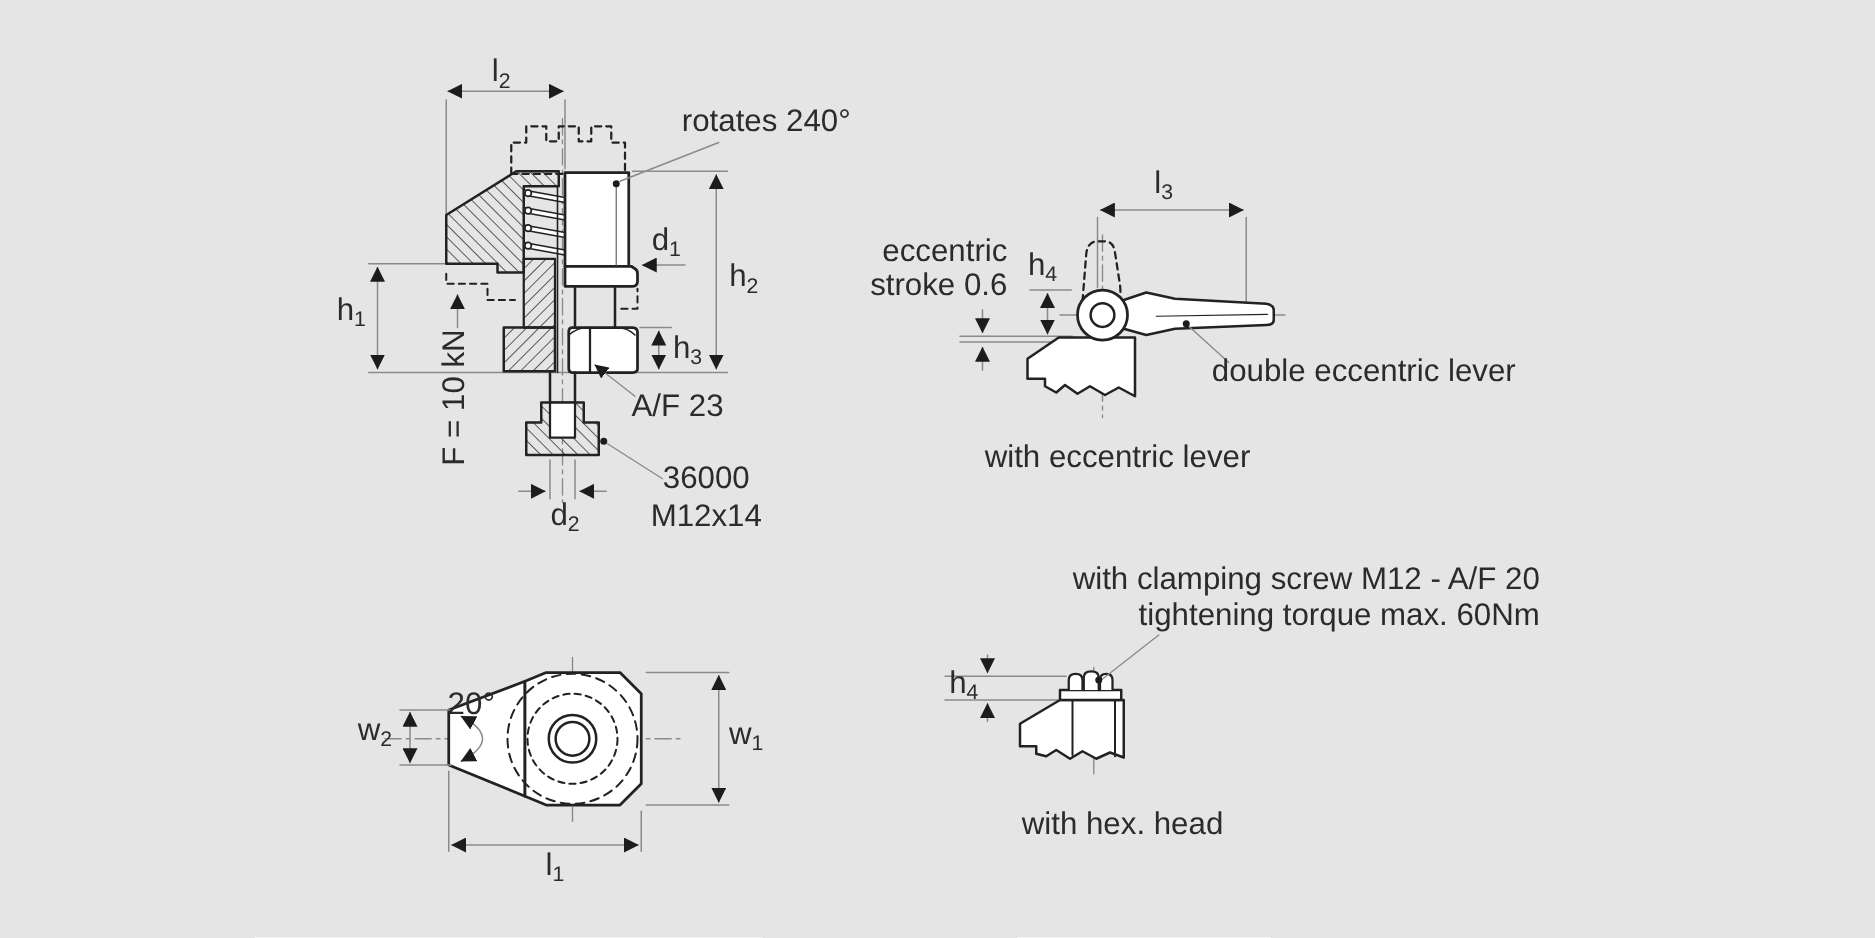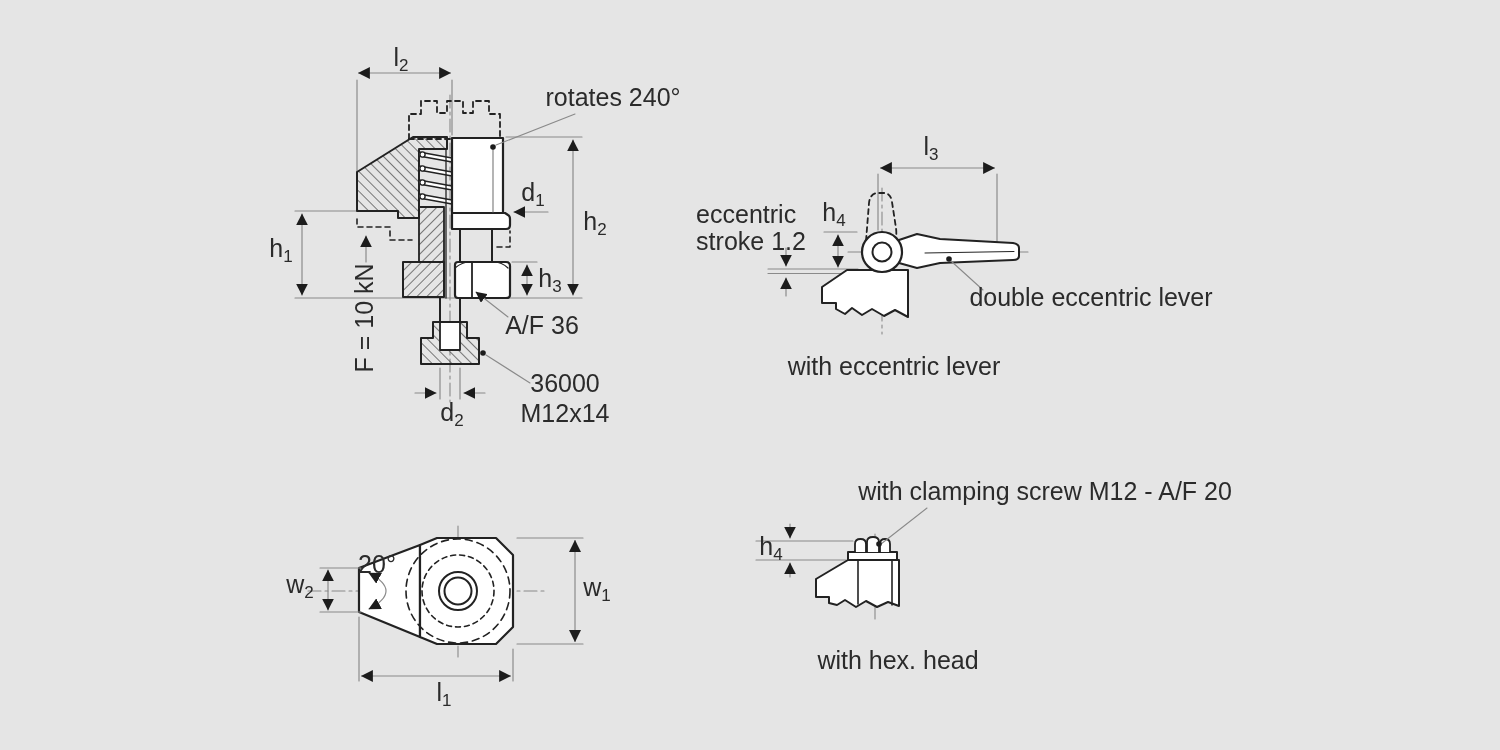--- a/index.html
+++ b/index.html
@@ -3,21 +3,21 @@
 <meta charset="utf-8">
 <style>
   html,body{margin:0;padding:0;background:#fff;}
   #stage{position:relative;width:1500px;height:750px;background:#e5e5e5;overflow:hidden;
          font-family:"Liberation Sans","DejaVu Sans",sans-serif;}
   #linework{position:absolute;left:0;top:0;}
   .lbl{position:absolute;transform:translate(-50%,-50%);font-size:25px;color:#2b2b2b;
        white-space:nowrap;line-height:1;}
   .lbl .sb{font-size:17px;vertical-align:-5px;}
   .rot{transform:translate(-50%,-50%) rotate(-90deg);}
-  .block{text-align:left;margin-top:13px;}
+  .block{text-align:right;}
   .block div{line-height:27px;}
 </style>
 </head>
 <body>
 
 <div id="stage">
 
 <svg id="linework" width="1500" height="750" viewBox="0 0 1500 750">
   <defs>
     <marker id="arr" viewBox="0 0 10 10" refX="9.5" refY="5" markerWidth="10" markerHeight="10" orient="auto-start-reverse">
@@ -188,37 +188,38 @@
 </svg>
 
   <div class="lbl" style="left:401px;top:59px"><span>l</span><span class="sb">2</span></div>
   <div class="lbl" style="left:281px;top:250px"><span>h</span><span class="sb">1</span></div>
   <div class="lbl" style="left:595px;top:223px"><span>h</span><span class="sb">2</span></div>
   <div class="lbl" style="left:550px;top:280px"><span>h</span><span class="sb">3</span></div>
   <div class="lbl" style="left:533px;top:194px"><span>d</span><span class="sb">1</span></div>
   <div class="lbl" style="left:452px;top:414px"><span>d</span><span class="sb">2</span></div>
   <div class="lbl" style="left:613px;top:97px">rotates 240°</div>
   <div class="lbl rot" style="left:364px;top:318px">F = 10 kN</div>
-  <div class="lbl" style="left:542px;top:325px">A/F 36</div>
+  <div class="lbl" style="left:542px;top:325px">A/F 23</div>
   <div class="lbl" style="left:565px;top:383px">36000</div>
   <div class="lbl" style="left:565px;top:413px">M12x14</div>
 
   <div class="lbl" style="left:931px;top:148px"><span>l</span><span class="sb">3</span></div>
   <div class="lbl" style="left:834px;top:214px"><span>h</span><span class="sb">4</span></div>
   <div class="lbl block" style="left:751px;top:215px">
     <div>eccentric</div>
-    <div>stroke 1.2</div>
+    <div>stroke 0.6</div>
   </div>
   <div class="lbl" style="left:894px;top:366px">with eccentric lever</div>
   <div class="lbl" style="left:1091px;top:297px">double eccentric lever</div>
 
   <div class="lbl" style="left:377px;top:564px">20°</div>
   <div class="lbl" style="left:300px;top:586px"><span>w</span><span class="sb">2</span></div>
   <div class="lbl" style="left:597px;top:589px"><span>w</span><span class="sb">1</span></div>
   <div class="lbl" style="left:444px;top:694px"><span>l</span><span class="sb">1</span></div>
 
   <div class="lbl" style="left:771px;top:548px"><span>h</span><span class="sb">4</span></div>
   <div class="lbl block" style="left:1045px;top:478px;line-height:29px">
     <div style="line-height:29px">with clamping screw M12 - A/F 20</div>
+    <div style="line-height:29px">tightening torque max. 60Nm</div>
   </div>
   <div class="lbl" style="left:898px;top:660px">with hex. head</div>
 
 </div>
 
 </body></html>

